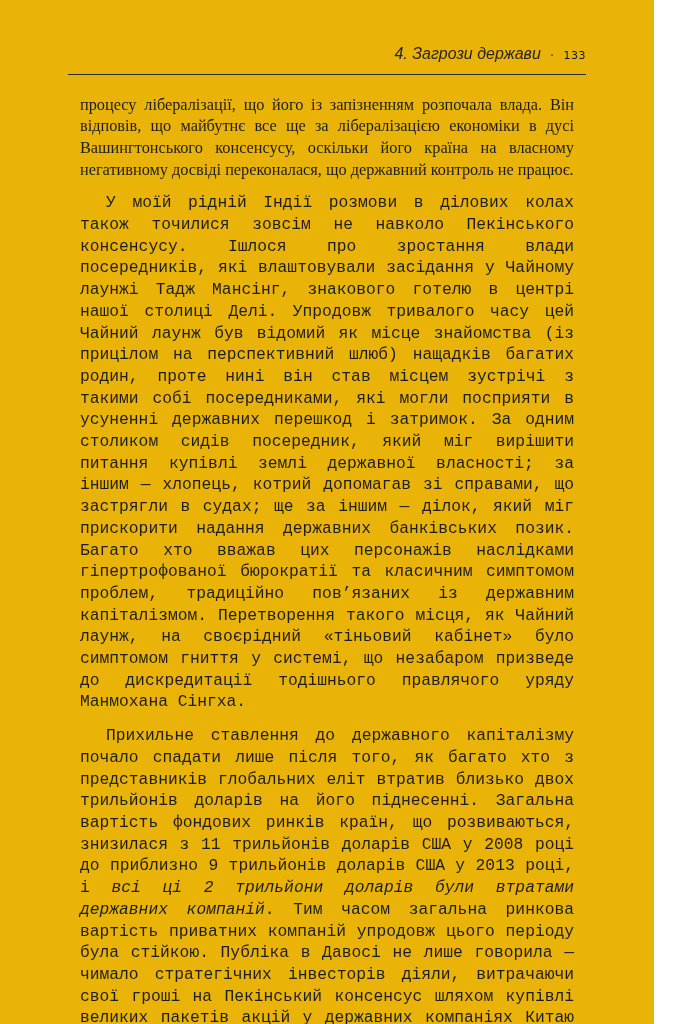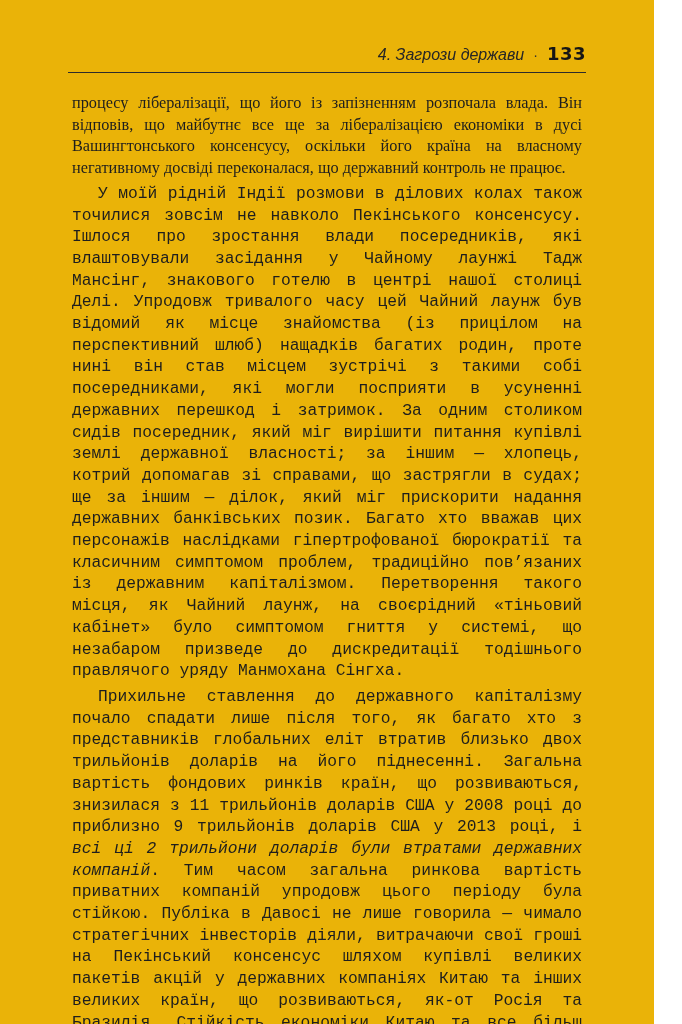--- a/index.html
+++ b/index.html
@@ -36,40 +36,40 @@
     color: #262626;
   }
   .running-head .sep {
     font-family: "Liberation Sans", sans-serif;
     font-size: 14px;
     line-height: 16px;
     color: #333333;
   }
   .running-head .pagenum {
     font-family: "DejaVu Sans", "Liberation Sans", sans-serif;
-    font-weight: bold;
+    font-weight: normal;
     font-style: normal;
-    font-size: 18px;
+    font-size: 11px;
     line-height: 16.5px;
     letter-spacing: 0.5px;
     color: #161616;
   }
   .rule {
     height: 0;
     border-top: 1.5px solid #2c2c2c;
     margin-top: 9px;
   }
   .body-text {
     margin-top: 19px;
     font-size: 16.3px;
     line-height: 21.7px;
     text-align: justify;
   }
   .paragraph {
-    margin: 4px;
+    margin: 12px;
     padding: 0;
   }
   .paragraph.indent {
     text-indent: 26px;
     font-family: Liberation Mono, monospace;
   }
   .paragraph em {
     font-style: italic;
   }
 </style>

